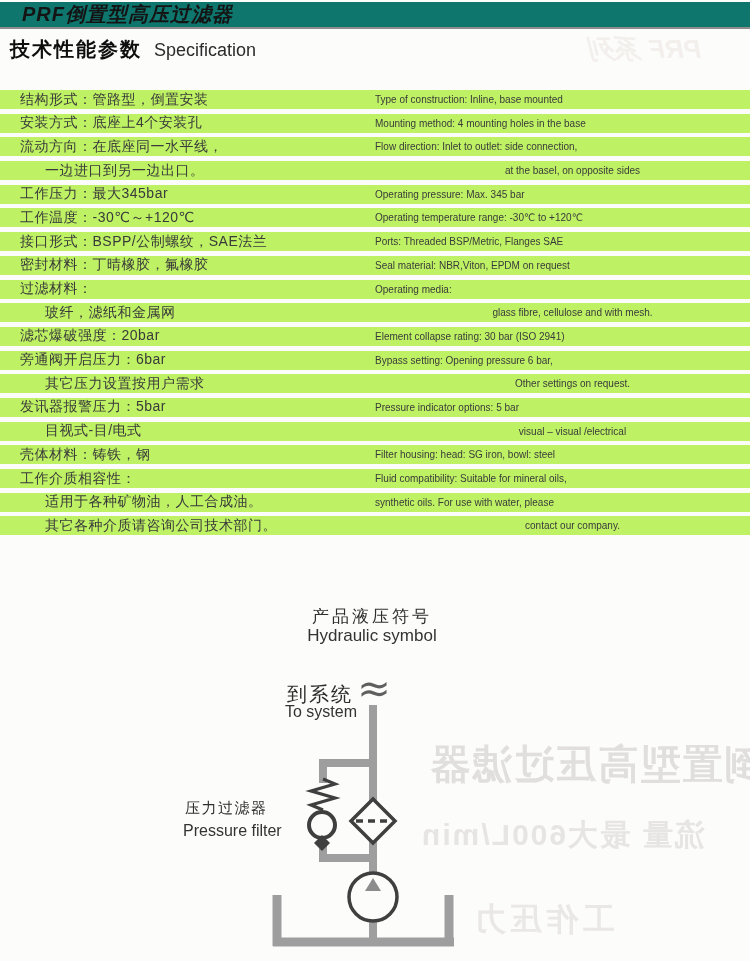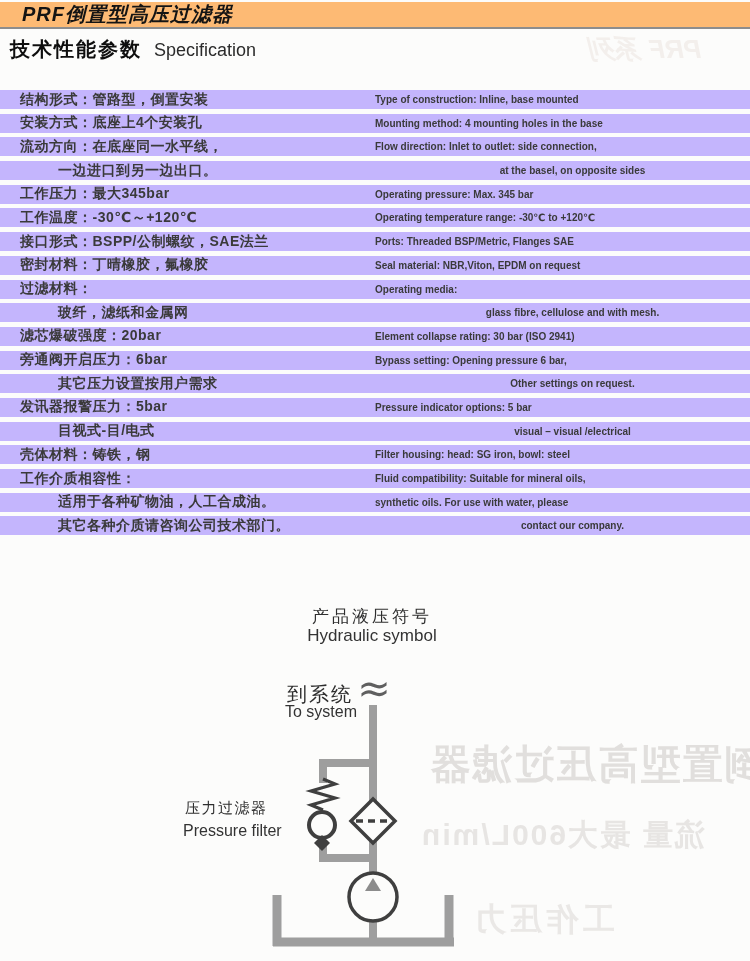--- a/index.html
+++ b/index.html
@@ -5,39 +5,39 @@
   html,body{margin:0;padding:0;}
   body{
     width:750px;height:961px;position:relative;overflow:hidden;
     background:#fcfcfb;
     font-family:"Liberation Sans","DejaVu Sans",sans-serif;
     color:#3c3c3c;
   }
   
   .titlebar{
     position:absolute;top:2px;left:0;width:750px;height:25px;
-    background:#fdba74;border-bottom:2px solid #8d8d8d;
+    background:#0f766e;border-bottom:2px solid #8d8d8d;
   }
   .titlebar-text{
     font-style:italic;font-weight:bold;font-size:20px;color:#141414;
     line-height:25px;padding-left:22px;letter-spacing:1px;white-space:nowrap;
   }
   
   .heading{position:absolute;top:36px;left:10px;white-space:nowrap;}
   .heading-zh{font-size:20px;font-weight:bold;color:#0e0e0e;letter-spacing:2px;}
   .heading-en{font-size:18px;color:#2b2b2b;margin-left:12px;}
   
   .spec-table{position:absolute;top:90px;left:0;width:750px;}
   .spec-row{
-    display:flex;height:19px;margin-bottom:4.7px;background:#c4b5fd;
-    align-items:center;font-size:14px;color:#3a3a3a;white-space:nowrap;font-weight:bold;
+    display:flex;height:19px;margin-bottom:4.7px;background:#bef264;
+    align-items:center;font-size:14px;color:#3a3a3a;white-space:nowrap;
   }
   .cell-zh{width:375px;padding-left:20px;box-sizing:border-box;letter-spacing:0.5px;}
   .cell-en{flex:1;font-size:10px;}
-  .zh-ind{padding-left:58px;}
+  .zh-ind{padding-left:45px;}
   .en-ind{padding-left:20px;text-align:center;}
   
   .abs{position:absolute;white-space:nowrap;}
   .d-title-zh{top:605px;left:252px;width:240px;text-align:center;font-size:17px;color:#2e2e2e;letter-spacing:3px;font-weight:normal;}
   .d-title-en{top:626px;left:252px;width:240px;text-align:center;font-size:17px;color:#333;}
   .d-tosys-zh{top:681px;left:287px;font-size:20px;color:#2e2e2e;letter-spacing:2px;}
   .d-tosys-en{top:703px;left:285px;font-size:16px;color:#333;}
   .d-pf-zh{top:799px;left:185px;font-size:15px;color:#2e2e2e;letter-spacing:1.5px;}
   .d-pf-en{top:822px;left:183px;font-size:16px;color:#333;}
   

